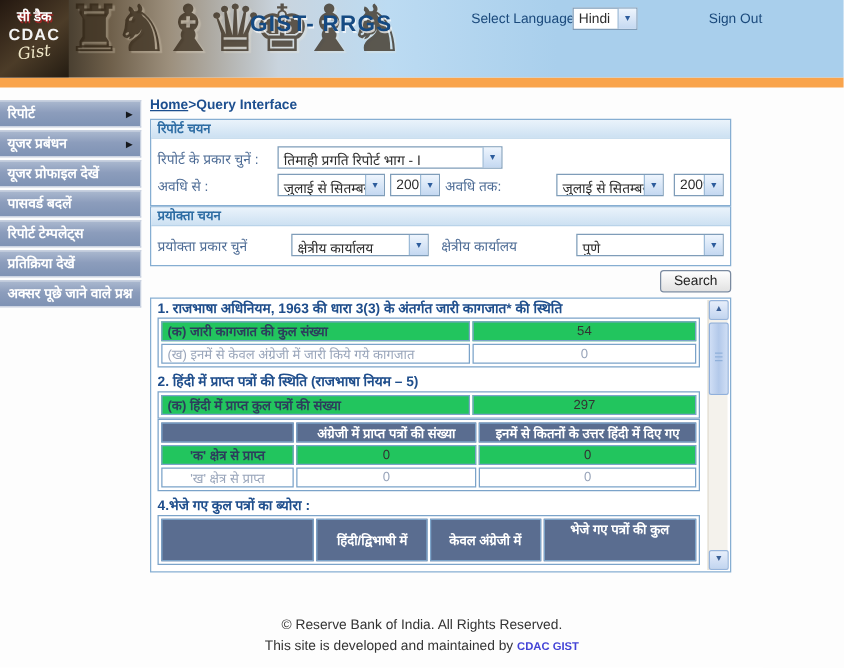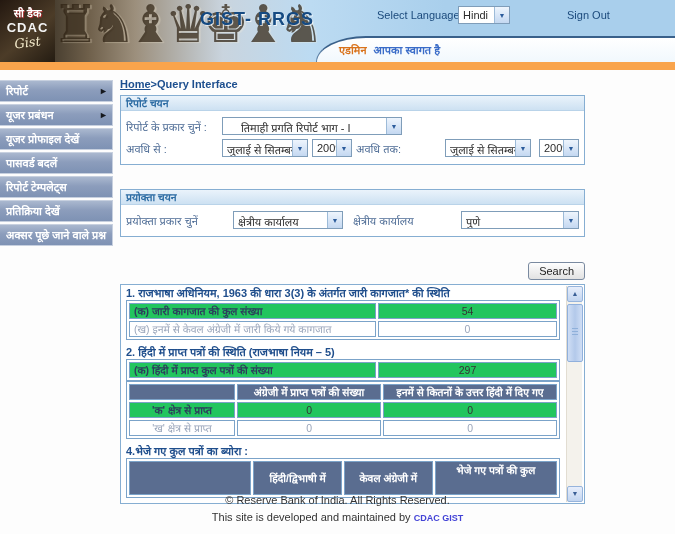--- a/index.html
+++ b/index.html
@@ -60,21 +60,21 @@
     border: 1px solid #c7d0df; border-left: none;
     color: #ffffff; font-size: 11px; font-weight: bold; white-space: nowrap; overflow: hidden;
   }
   .side-arrow { position: absolute; right: 4px; top: 0; font-size: 9px; color: #15181d; }
 
   
   .main { position: absolute; left: 120px; top: 78px; width: 465px; }
   .breadcrumb { font-size: 11px; font-weight: bold; color: #1d4f8f; margin-bottom: 5px; }
   .bc-home { color: #1d4f8f; text-decoration: underline; cursor: pointer; }
 
-  .panel { border: 1px solid #86aed2; background: #fff; margin-bottom: 24px; }
+  .panel { border: 1px solid #86aed2; background: #fff; margin-bottom: 0; }
   .panel-header {
     height: 15px; line-height: 15px; padding: 0 5px;
     font-size: 10.5px; font-weight: bold; color: #2e6da4;
     background: linear-gradient(180deg,#eaf3fb 0%,#cde1f2 100%);
     border-bottom: 1px solid #b9d3e9;
   }
   .panel-body { padding: 3px 5px 4px 5px; }
   .frow { display: flex; align-items: center; margin: 2px 0; height: 20px; }
   .flabel { font-size: 11px; color: #4f6d96; white-space: nowrap; }
   .w-type { width: 96px; flex: none; }
@@ -86,21 +86,21 @@
     display: inline-flex; align-items: stretch; height: 18px;
     border: 1px solid #7f9db9; background: #fff; cursor: pointer; flex: none;
   }
   .sel .val { flex: 1; font-size: 11px; color: #2c2c2c; padding: 2px 3px 0 4px; white-space: nowrap; overflow: hidden; }
   .sel .arw {
     width: 15px; flex: none; display: flex; align-items: center; justify-content: center;
     font-size: 7px; color: #2c5c9c;
     background: linear-gradient(180deg,#eef5fd 0%,#c4d8f1 100%);
     border-left: 1px solid #9dbbd8;
   }
-  .w180 { width: 180px; padding-left: 14px; } .w110 { width: 110px; } .w118 { width: 118px; }
+  .w180 { width: 180px; } .w110 { width: 110px; } .w118 { width: 118px; }
   .w86 { width: 86px; } .w40 { width: 40px; }
 
   .search-row { text-align: right; margin: 2px 0 4px 0; }
   .btn {
     font-family: "Liberation Sans", sans-serif; font-size: 11px; color: #222;
     padding: 2px 10px; border: 1px solid #7a8aa0; border-radius: 3px;
     background: linear-gradient(180deg,#fefefe 0%,#e2e2e2 100%); cursor: pointer;
   }
 
   
@@ -170,24 +170,20 @@
       <div class="logo-l2">CDAC</div>
       <div class="logo-l3">Gist</div>
     </div>
     <div class="app-title">GIST- RRGS</div>
     <span class="lang-label">Select Language :</span>
     <div class="sel lang-sel">
       <span class="val">Hindi</span>
       <span class="arw">▼</span>
     </div>
     <a class="signout">Sign Out</a>
-    <div class="welcome">
-      <span class="wuser">एडमिन</span>
-      <span class="wtext">आपका स्वागत है</span>
-    </div>
   </div>
   <div class="orange-bar"></div>
 
   <div class="sidebar">
     <div class="side-item">
       <span>रिपोर्ट</span>
       <span class="side-arrow">►</span>
     </div>
     <div class="side-item">
       <span>यूजर प्रबंधन</span>

